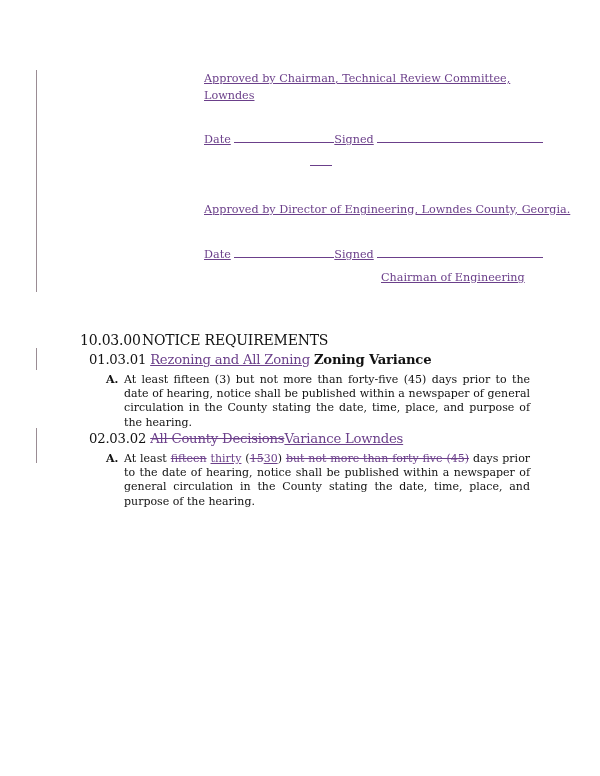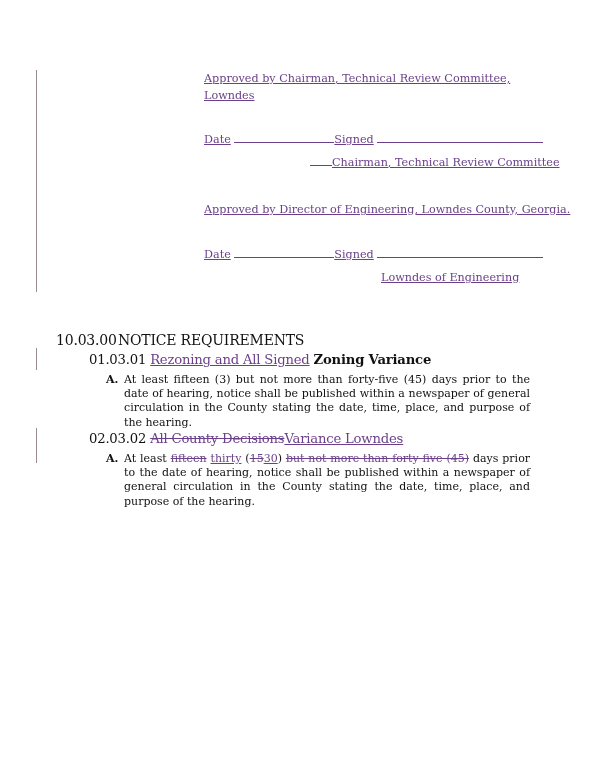--- a/index.html
+++ b/index.html
@@ -4,21 +4,21 @@
   <style>
     html, body { margin: 0; padding: 0; background: #ffffff; }
     body { width: 600px; height: 776px; position: relative; overflow: hidden;
            font-family: "DejaVu Serif", "Liberation Serif", serif; color: #111; }
     .changebar { position: absolute; left: 36px; width: 1px; background: #9a8c94; }
     .ins { color: #6b3f8a; text-decoration: underline; text-decoration-color: #6b3f8a; }
     .del { color: #6b3f8a; text-decoration: line-through; }
     .approval { position: absolute; left: 176px; font-size: 11.2px; line-height: 17px; color: #6b3f8a; margin-left: 28px; }
     .approval .u { text-decoration: underline; }
     .blank { display: inline-block; border-bottom: 1px solid #6b3f8a; height: 11px; vertical-align: baseline; }
-    .h1 { position: absolute; left: 56px; top: 332px; font-size: 14px; font-weight: normal; letter-spacing: -0.2px; }
+    .h1 { position: absolute; left: 80px; top: 332px; font-size: 14px; font-weight: normal; letter-spacing: -0.2px; }
     .h1 .num { display: inline-block; width: 62px; }
     .h2 { position: absolute; left: 89px; font-size: 13.2px; letter-spacing: -0.2px; }
     .h2 .bold { font-weight: bold; }
     .para { position: absolute; left: 106px; width: 424px; font-size: 11px; line-height: 14.2px; text-align: justify; }
     .para .label { position: absolute; left: 0; top: 0; font-weight: bold; }
     .para .body { margin-left: 18px; display: block; }
   </style>
 </head>
 <body>
 
@@ -28,42 +28,42 @@
 
 <div class="approval" style="top:70px;width:360px;">
   <div class="u">Approved by Chairman, Technical Review Committee, Lowndes</div>
 </div>
 <div class="approval" style="top:131px;">
   <span class="u">Date</span>
   <span class="blank" style="width:100px;"></span><span class="u">Signed</span>
   <span class="blank" style="width:166px;"></span>
 </div>
 <div class="approval" style="top:154px;left:282px;">
-  <span class="blank" style="width:22px;"></span><span class="u">Chairman, Technical Review Committee</span>
+  <span class="blank" style="width:22px;"></span>
 </div>
 
 <div class="approval" style="top:201px;">
   <div class="u">Approved by Director of Engineering, Lowndes County, Georgia.</div>
 </div>
 <div class="approval" style="top:246px;">
   <span class="u">Date</span>
   <span class="blank" style="width:100px;"></span><span class="u">Signed</span>
   <span class="blank" style="width:166px;"></span>
 </div>
 <div class="approval" style="top:269px;left:353px;">
-  <span class="u">Lowndes of Engineering</span>
+  <span class="u">Chairman of Engineering</span>
 </div>
 
 <div class="h1">
   <span class="num">10.03.00</span><span>NOTICE REQUIREMENTS</span>
 </div>
 
 <div class="h2" style="top:352px;">
   <span>01.03.01</span>
-  <span class="ins">Rezoning and All Signed</span>
+  <span class="ins">Rezoning and All Zoning</span>
   <span class="bold">Zoning Variance</span>
 </div>
 <div class="para" style="top:373px;">
   <span class="label">A.</span>
   <span class="body">At least fifteen (3) but not more than forty-five (45) days prior to the date of hearing, notice shall be published within a newspaper of general circulation in the County stating the date, time, place, and purpose of the hearing.</span>
 </div>
 
 <div class="h2" style="top:431px;">
   <span>02.03.02</span>
   <span class="del">All County Decisions</span><span class="ins">Variance Lowndes</span>

